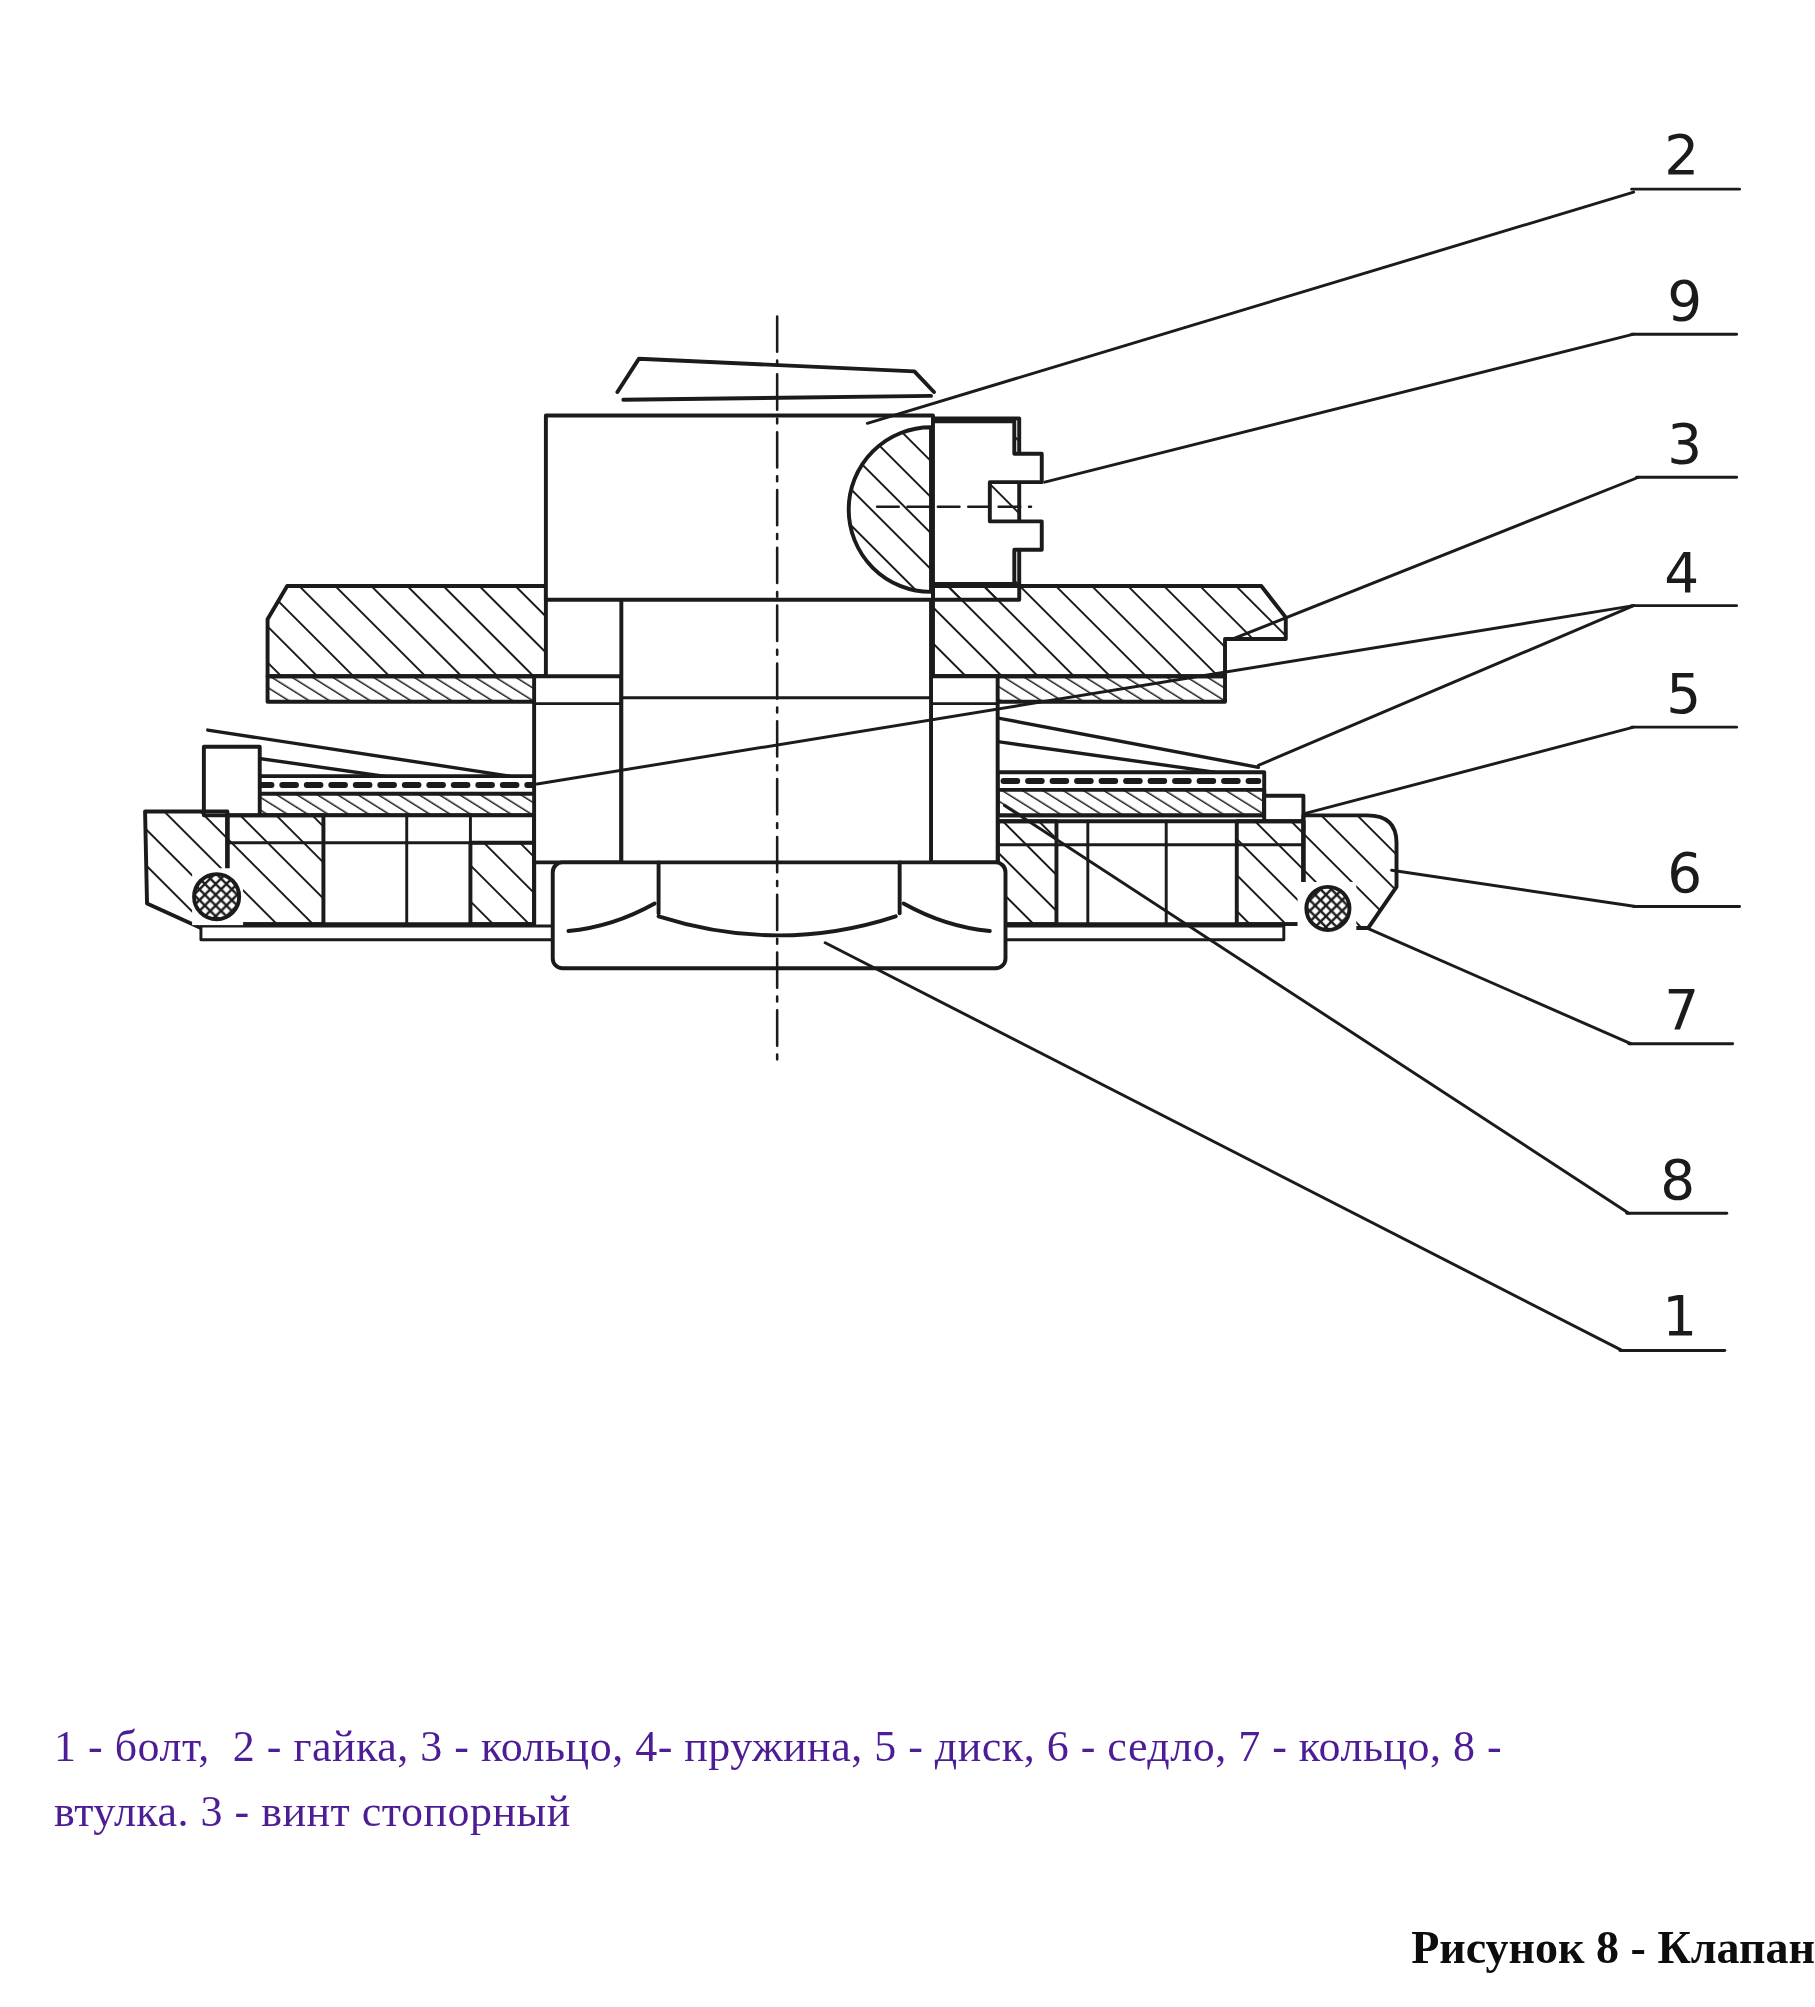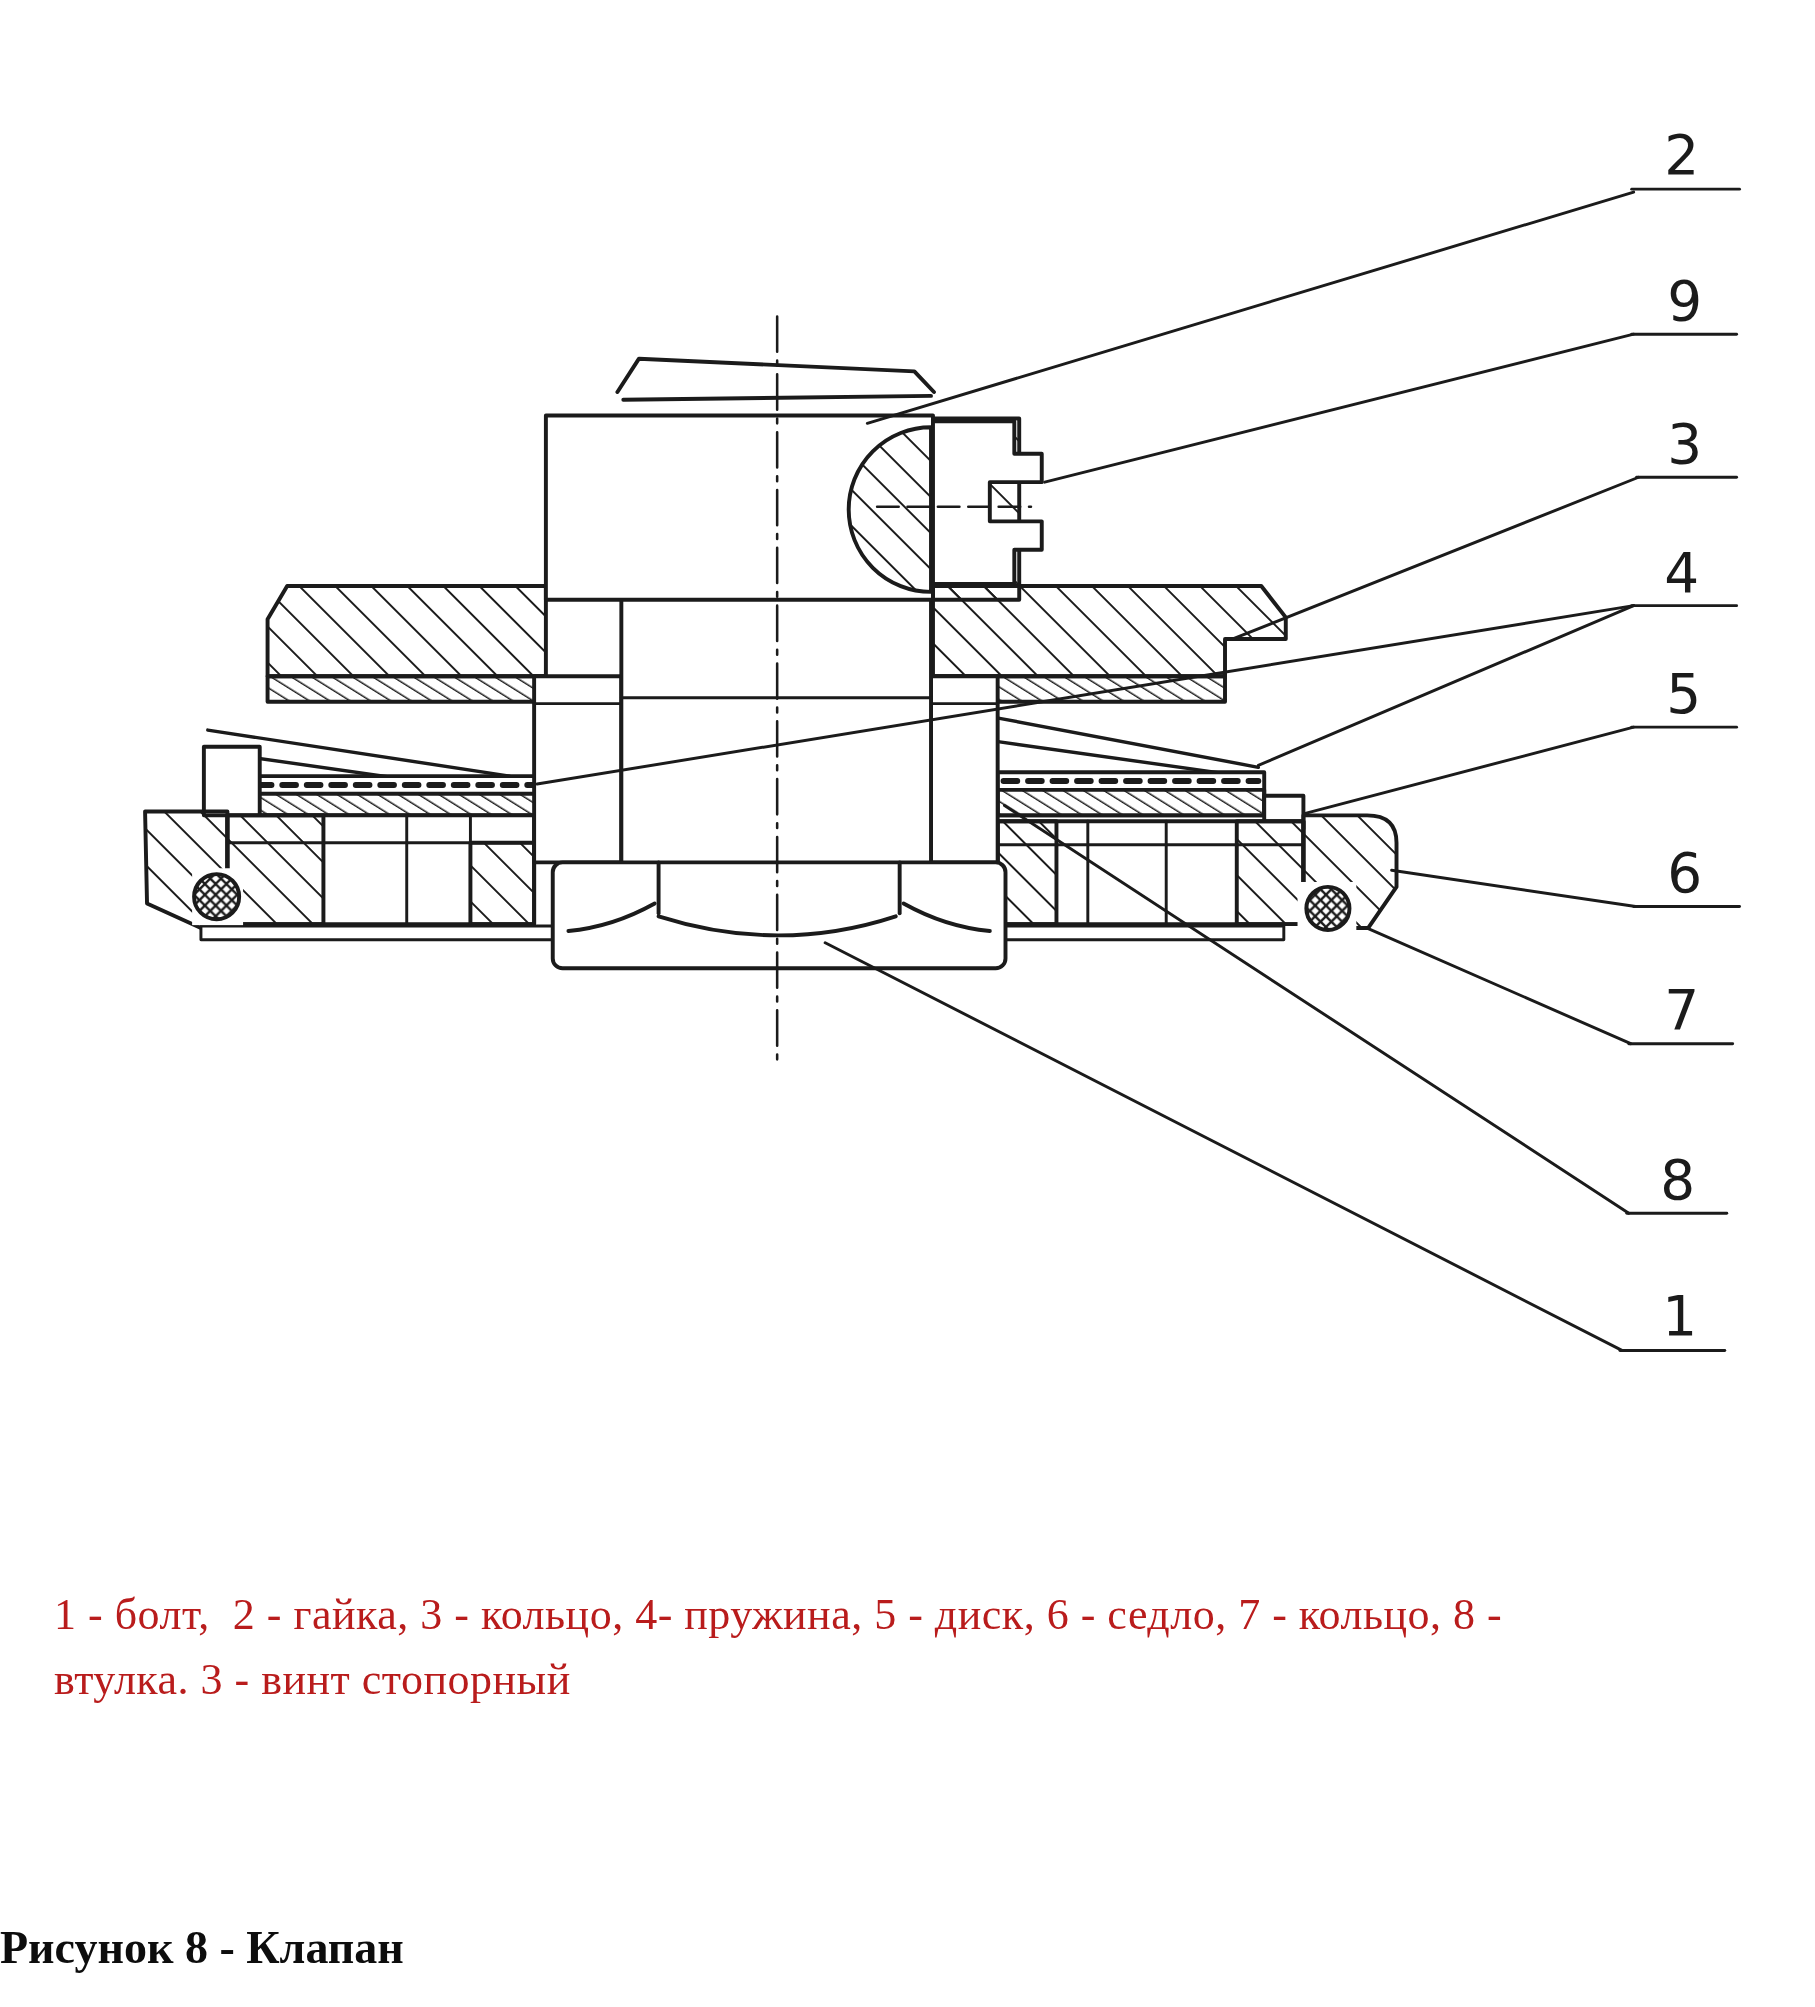--- a/index.html
+++ b/index.html
@@ -12,33 +12,33 @@
     overflow:hidden;
   }
   #drawing{position:absolute;left:0;top:0;}
   .callout-num{
     font-family:"DejaVu Sans", sans-serif;
     font-size:56px;
     fill:#1b1b1b;
   }
   #caption{
     position:absolute;
-    left:54px;top:1582px;
+    left:54px;top:1714px;
     width:1696px;
     font-size:44px;
     line-height:1.48;
-    color:#b91c1c;
+    color:#4c1d95;
     letter-spacing:0.5px;
   }
   #caption .cap-line{display:block;}
   #figure-title{
     position:absolute;
     left:0;top:1921px;
     width:1815px;
-    text-align:left;
+    text-align:right;
     font-size:46px;
     font-weight:bold;
     color:#0d0d0d;
   }
 </style>
 </head>
 <body>
 
 <div id="page">
 

